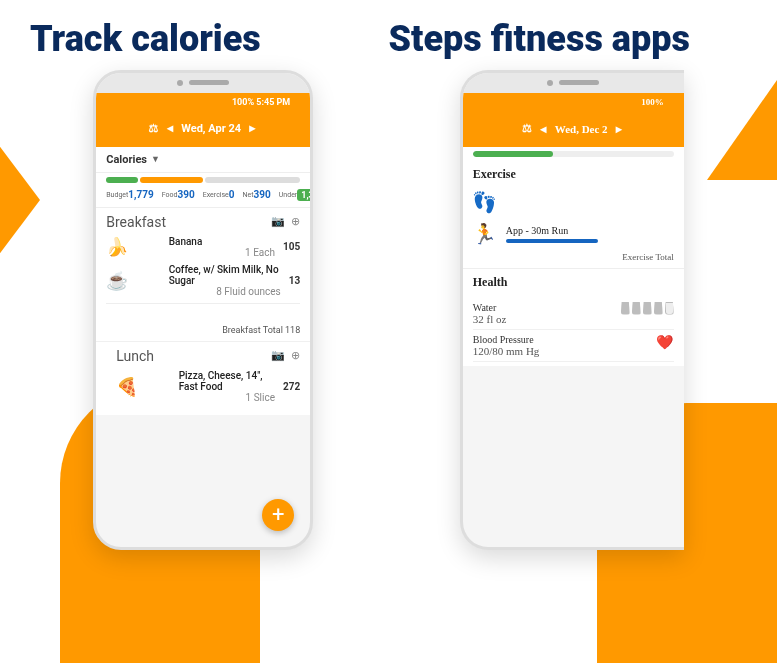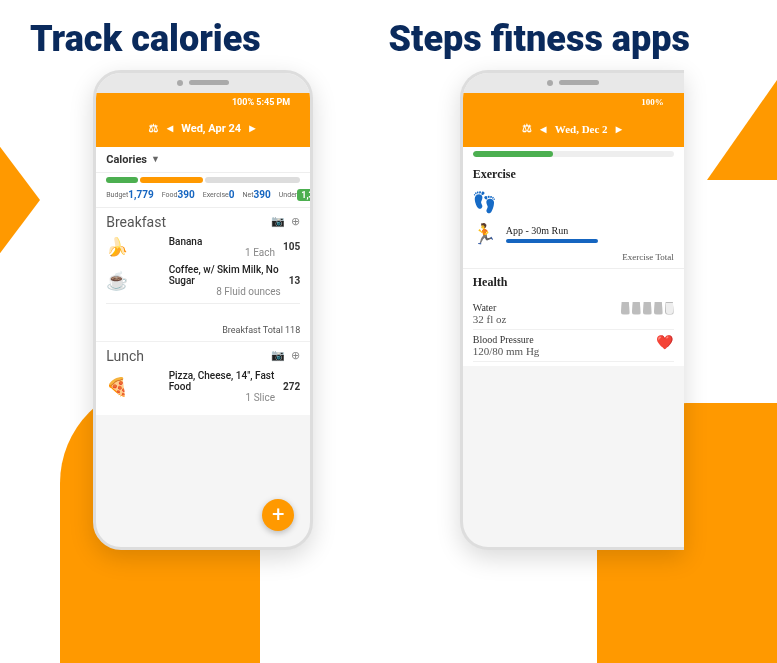--- a/index.html
+++ b/index.html
@@ -258,20 +258,21 @@
       font-size: 9px;
       color: #555;
       border-top: 1px solid #eee;
       padding-top: 21px;
       margin-top: 3px;
     }
 
     .meal-section-2 {
       padding: 6px 10px;
       background: white;
+      margin-left: 10px;
     }
     .add-btn {
       position: absolute;
       bottom: 16px;
       right: 16px;
       width: 32px;
       height: 32px;
       border-radius: 50%;
       background: #f90;
       color: white;

